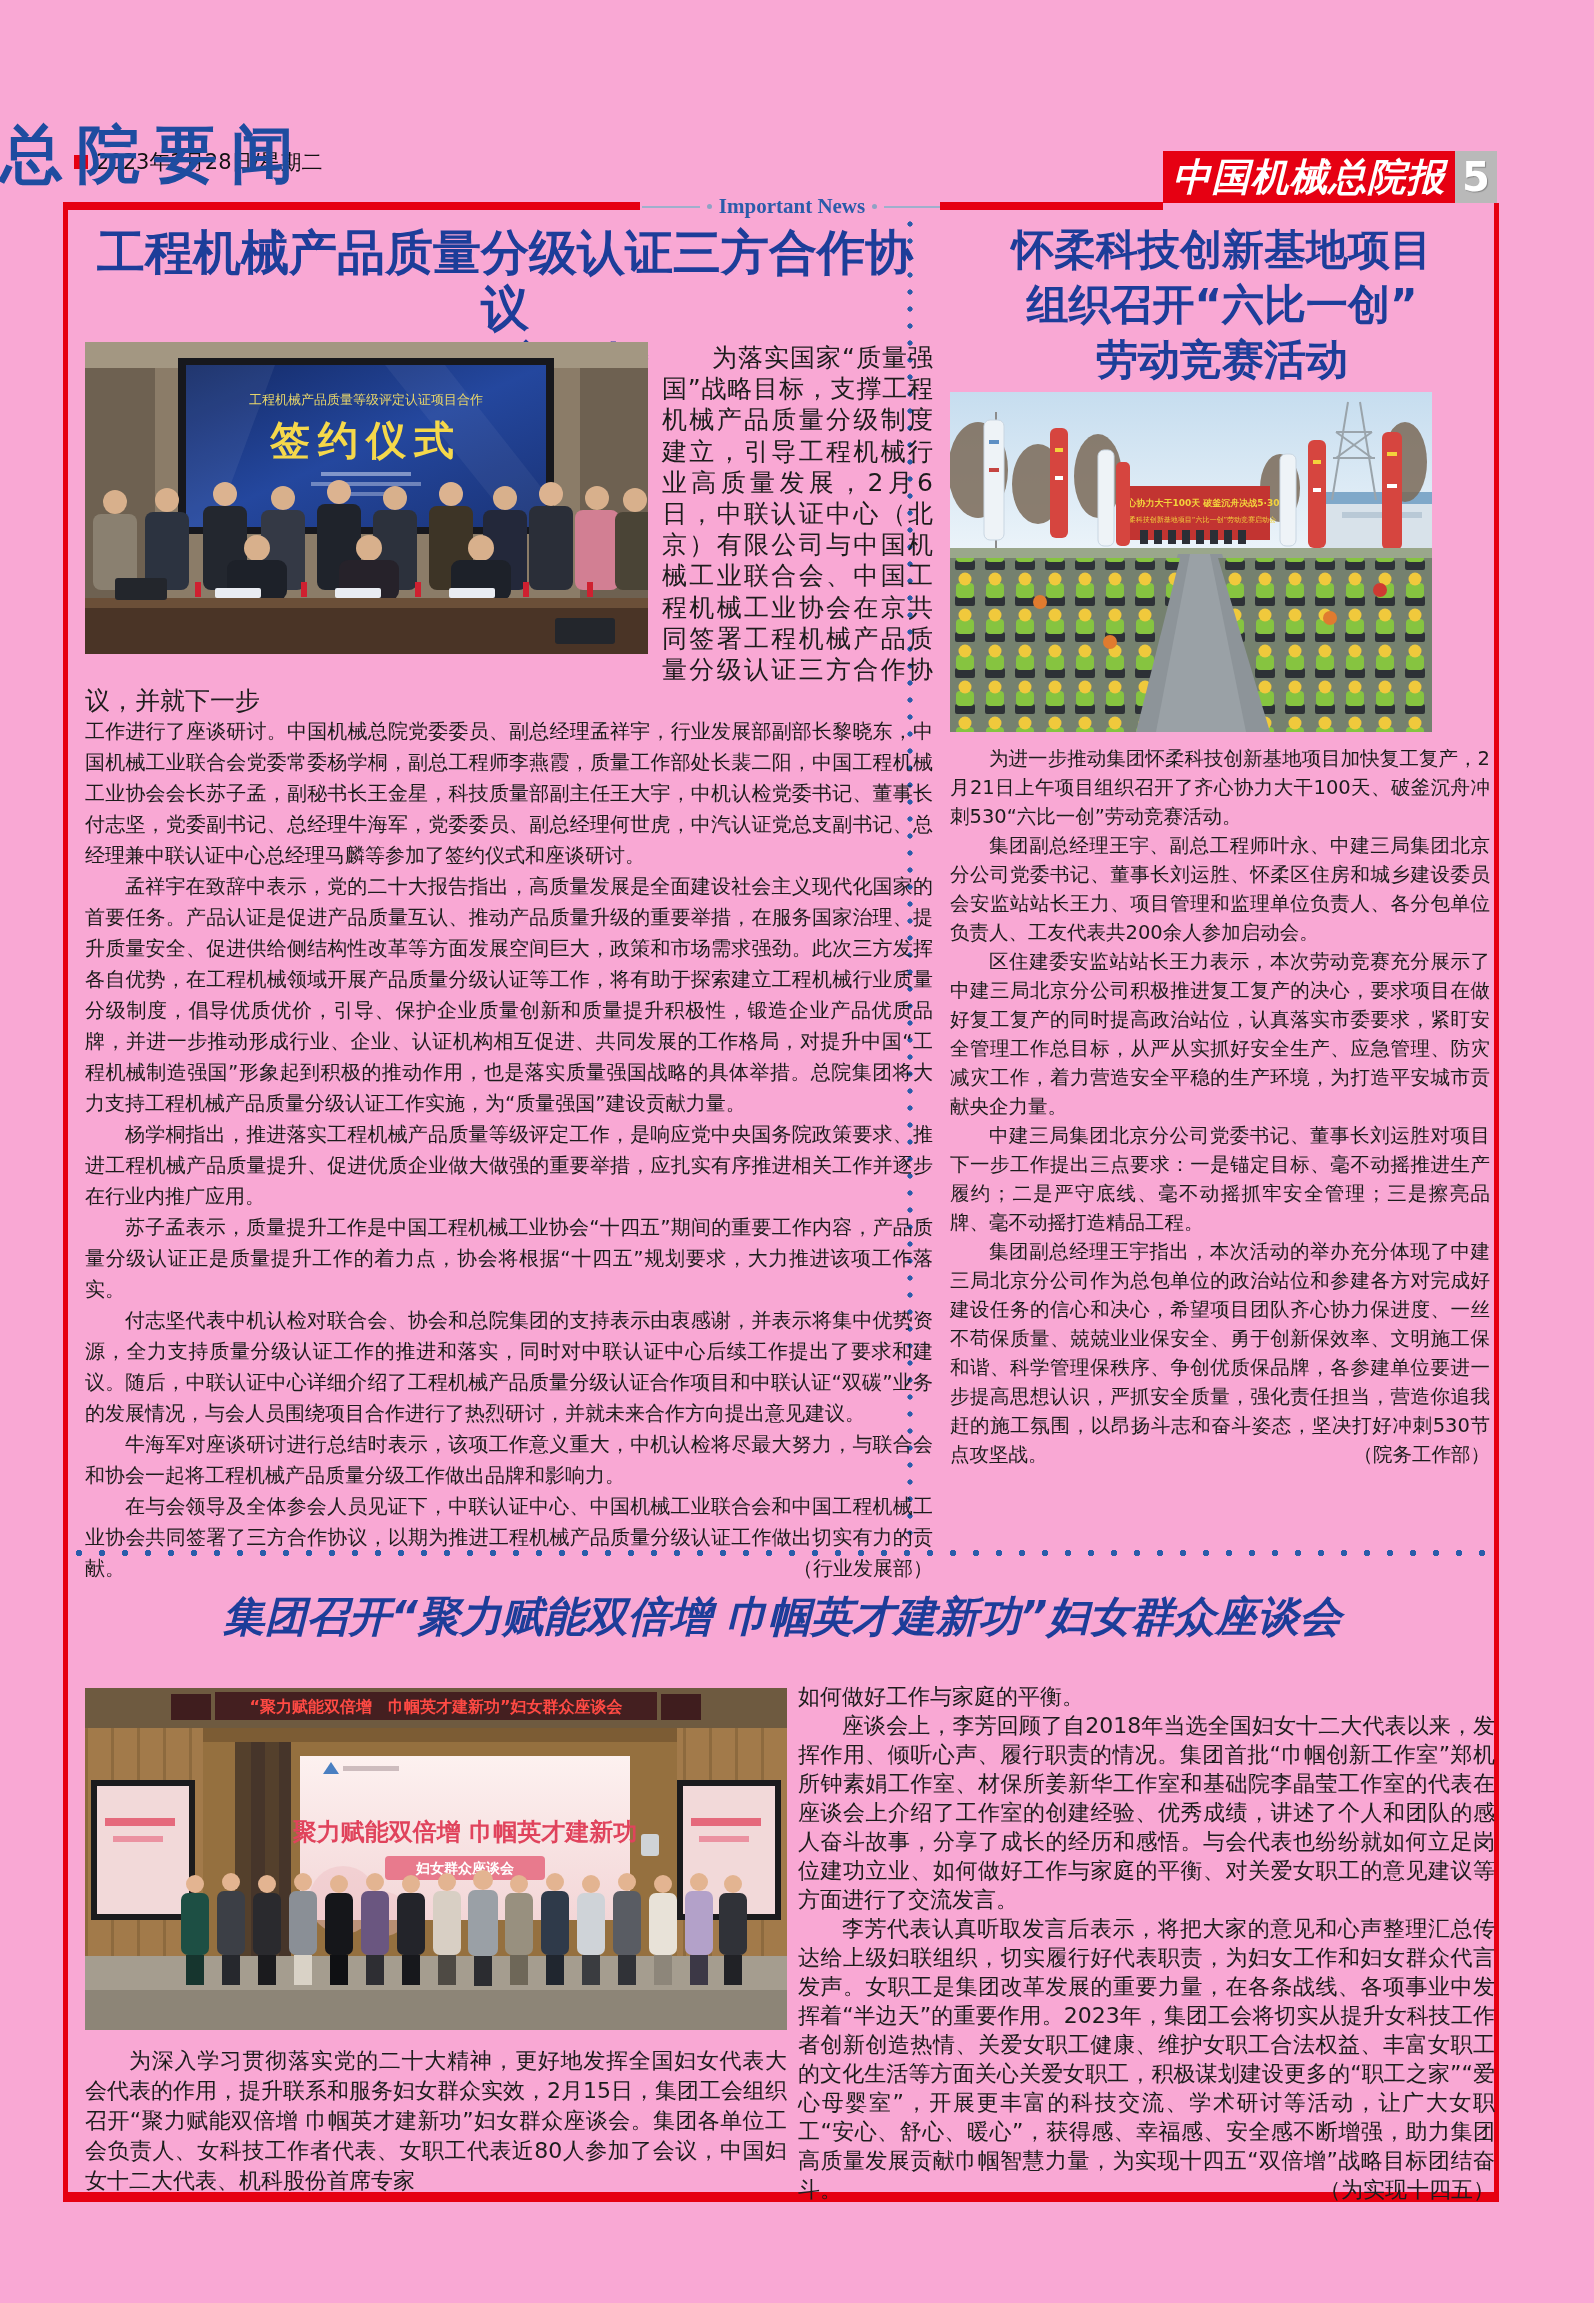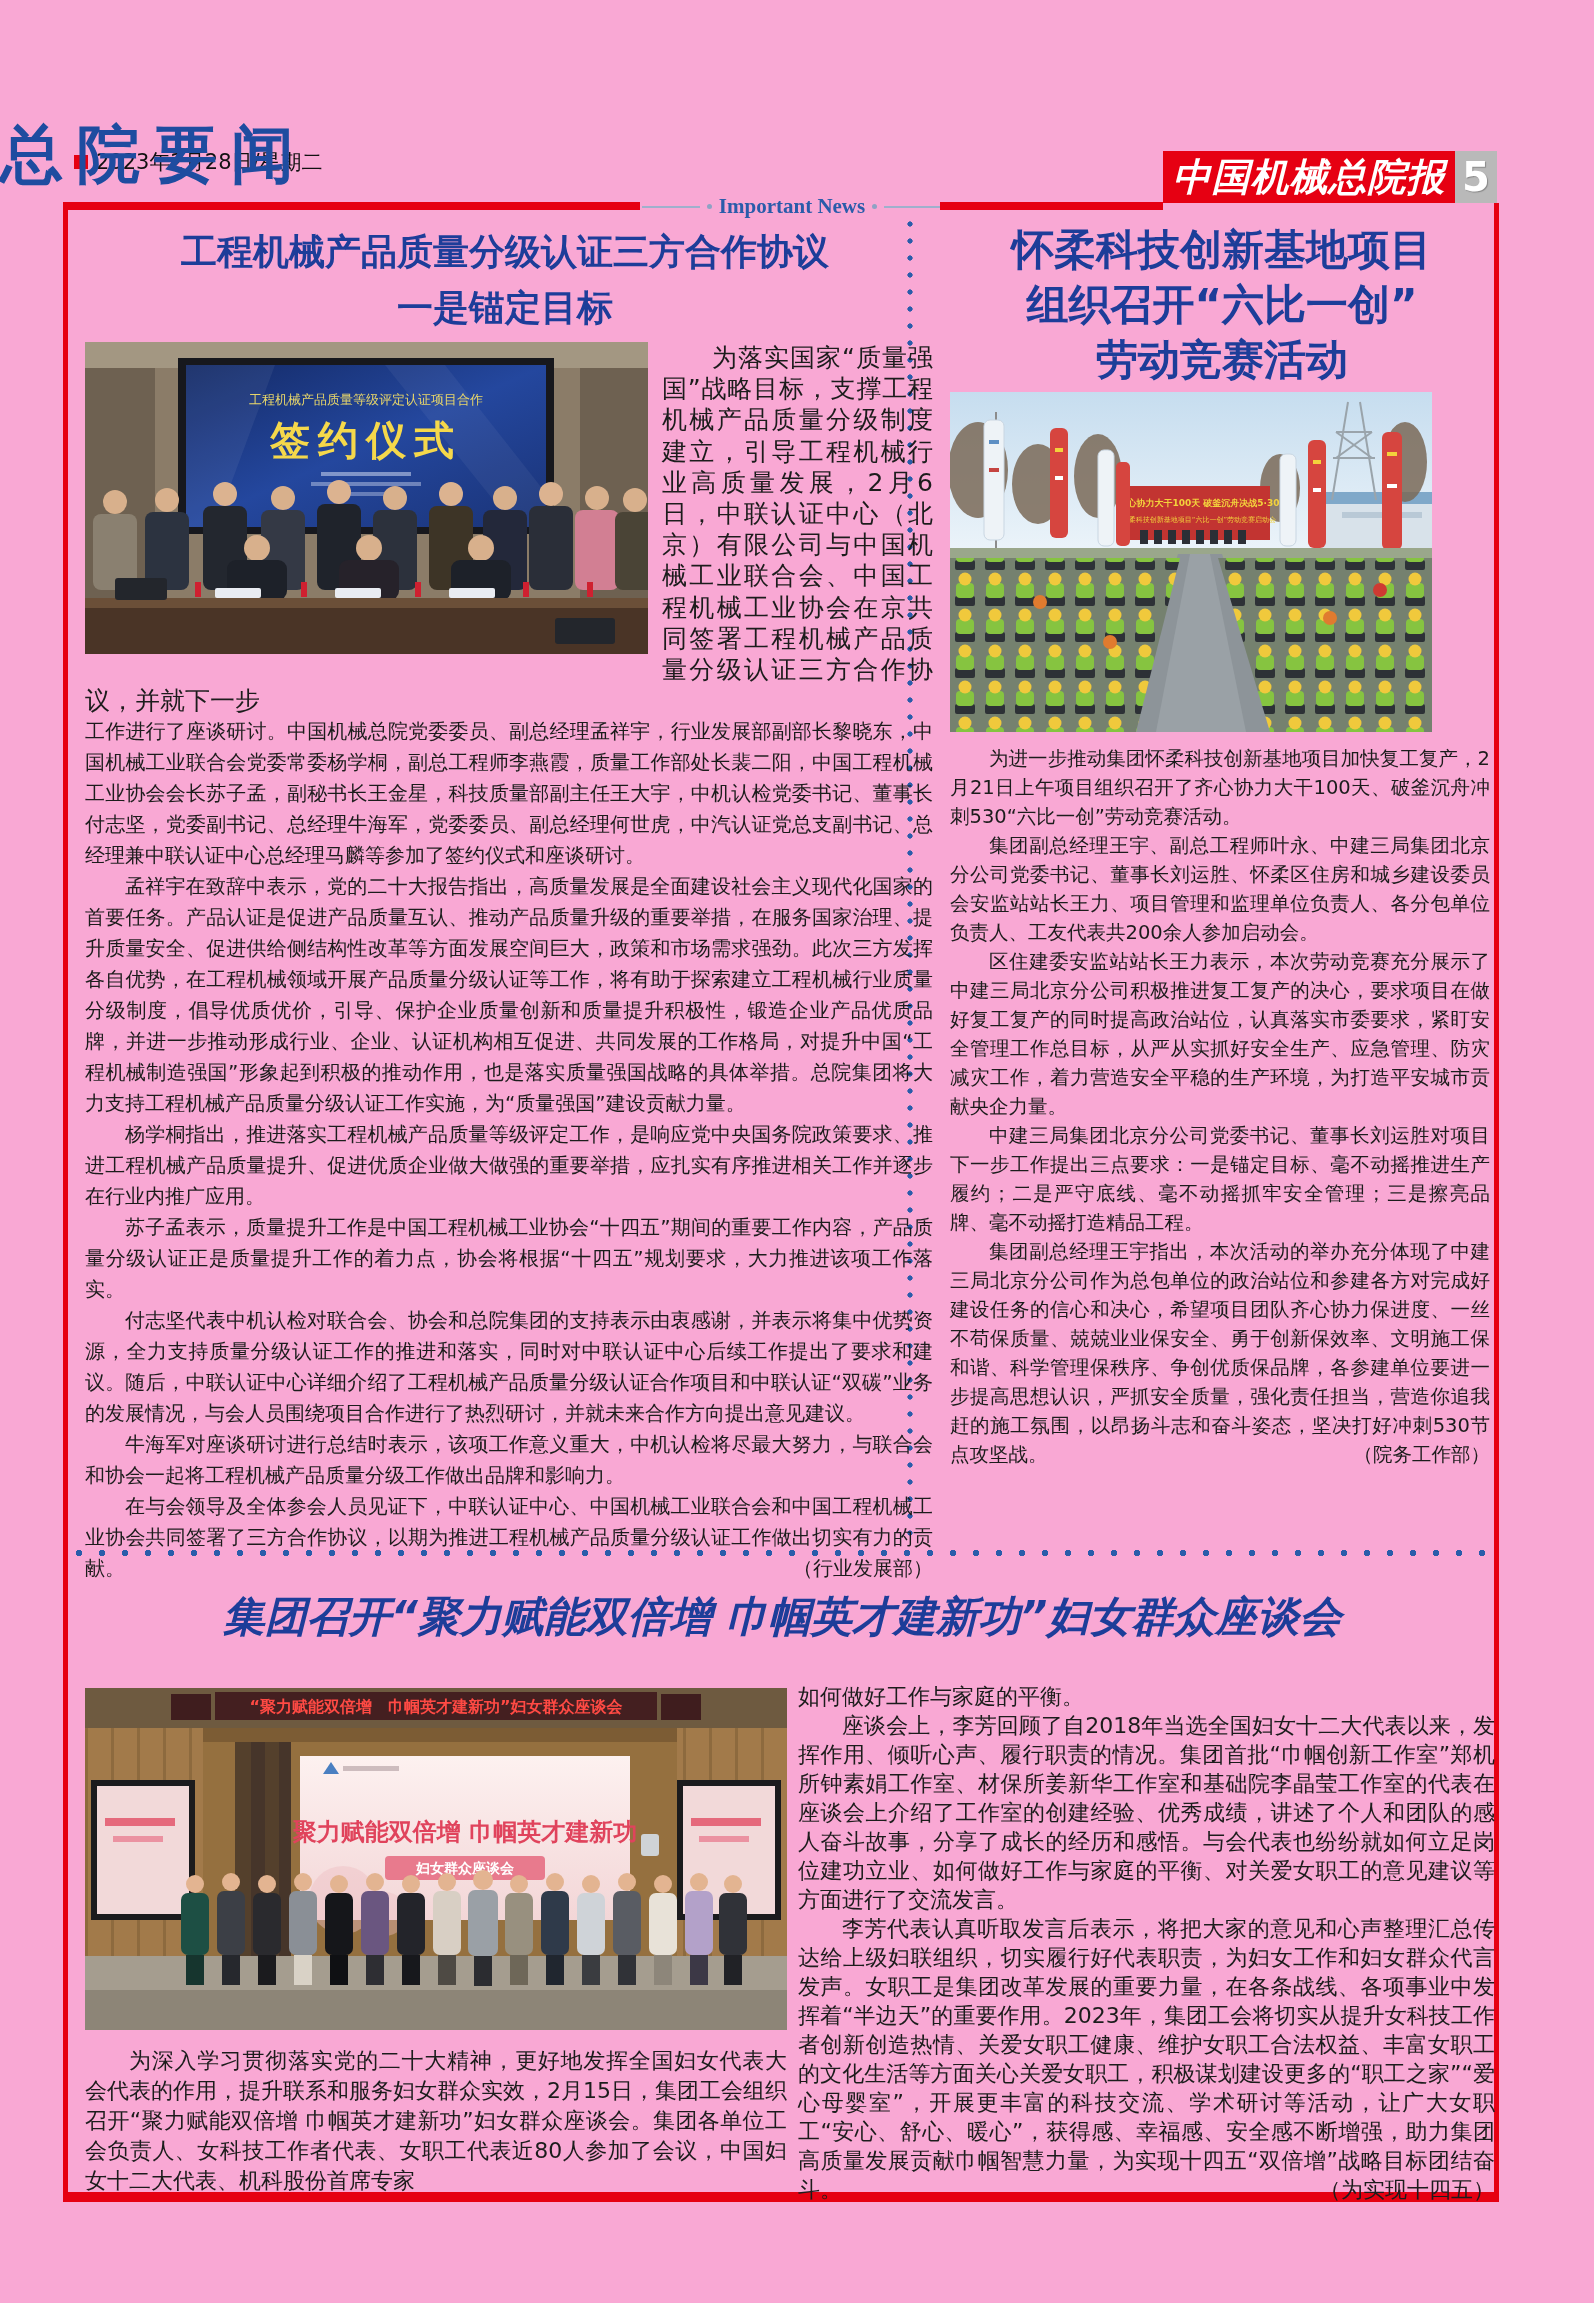--- a/index.html
+++ b/index.html
@@ -30,21 +30,21 @@
   #rule-bottom{left:63px;top:2192px;width:1436px;height:10px;}
   
   #vdots{left:906px;top:218px;width:8px;height:1322px;
          background-image:radial-gradient(circle at 4px 6px,#2a5caa 2.4px,transparent 2.8px);
          background-size:8px 17px;background-repeat:repeat-y;}
   #hdots{left:74px;top:1548px;width:1416px;height:10px;
          background-image:radial-gradient(circle at 5px 5px,#2a5caa 3px,transparent 3.5px);
          background-size:23px 10px;background-repeat:repeat-x;}
   
   .headline{color:#1d3d99;font-weight:900;text-align:center;}
-  #hl-left{left:75px;top:224px;width:860px;font-size:36px;line-height:56px;}
+  #hl-left{left:75px;top:224px;width:860px;font-size:48px;line-height:56px;}
   #hl-right{left:946px;top:222px;width:552px;font-size:42px;line-height:55px;}
   #hl-bottom{left:70px;top:1590px;width:1424px;font-size:42px;font-style:italic;line-height:54px;}
   
   .para{margin:0;text-indent:2em;text-align:justify;}
   .noindent{text-indent:0;}
   .byline{float:right;text-indent:0;}
   #lcol-body{left:85px;top:342px;width:848px;font-size:20px;line-height:31px;}
   #photo1-wrap{float:left;width:563px;height:312px;margin:0 14px 6px 0;}
   #intro-para{font-size:25px;line-height:31.2px;margin:0;text-indent:2em;text-align:justify;}
   #rcol-body{left:950px;top:744px;width:540px;font-size:19.5px;line-height:29px;}

